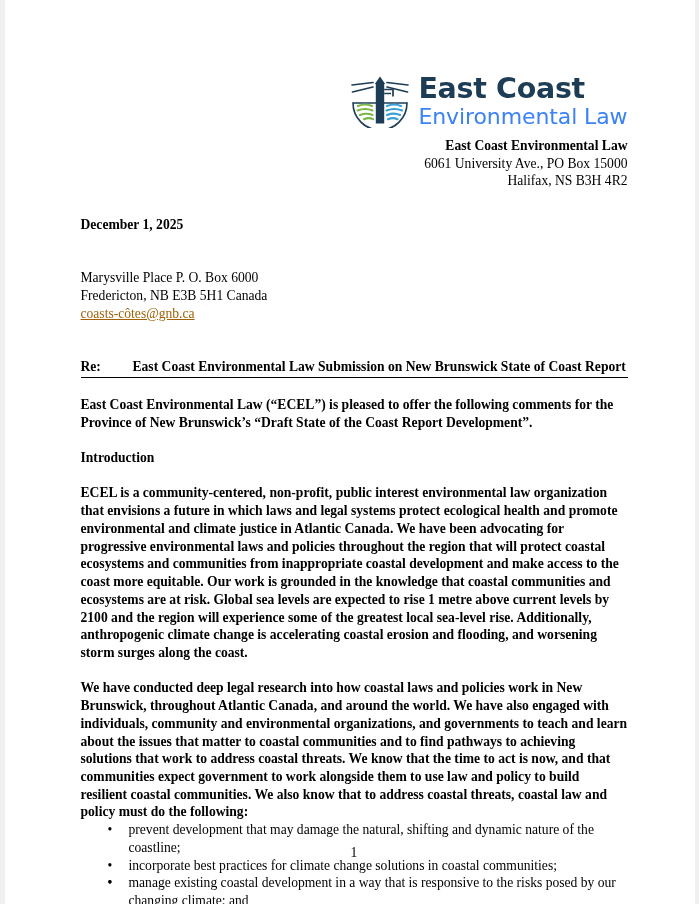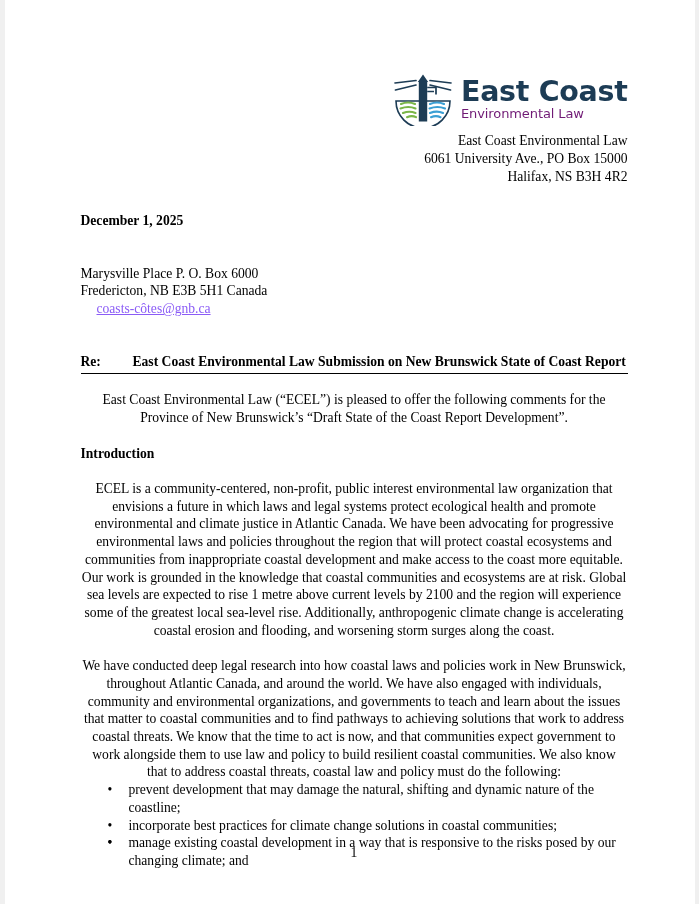--- a/index.html
+++ b/index.html
@@ -54,35 +54,35 @@
     font-family: "DejaVu Sans", "Liberation Sans", sans-serif;
     font-weight: bold;
     font-size: 28.5px;
     letter-spacing: -0.3px;
     color: #1d3c55;
     line-height: 1.02;
   }
   .logo-line2 {
     font-family: "DejaVu Sans", "Liberation Sans", sans-serif;
     font-weight: normal;
-    font-size: 13px;
+    font-size: 22px;
     letter-spacing: -0.1px;
-    color: #701a75;
+    color: #3b82f6;
     line-height: 1.25;
   }
 
   .address-block {
     margin-top: 6px;
     text-align: right;
     font-size: 13.6px;
     line-height: 1.32;
     color: #000;
   }
   .address-block .org {
-    font-weight: normal;
+    font-weight: bold;
   }
 
   
   .doc-body {
     margin-top: 26px;
     font-size: 13.6px;
     line-height: 1.305;
     color: #000;
     text-align: left;
   }
@@ -92,43 +92,43 @@
   .spacer-line {
     height: 17.6px;
   }
   .bold {
     font-weight: bold;
   }
   .date-line {
     font-weight: bold;
   }
   .email-link {
-    color: #8b5cf6;
+    color: #a16207;
     text-decoration: underline;
-    margin-left: 16px;
   }
 
   .re-line {
     font-weight: bold;
     display: flex;
   }
   .re-label {
     width: 52px;
     flex: 0 0 auto;
   }
   .re-rule {
     border: 0;
     border-top: 1px solid #000;
     margin: 2px 0 0 0;
     width: 547px;
     height: 0;
   }
 
   .para {
-    text-align: center;
+    text-align: left;
+    font-weight: bold;
   }
 
   
   ul.bullets {
     margin: 0;
     padding: 0;
     list-style: none;
   }
   ul.bullets li {
     position: relative;

